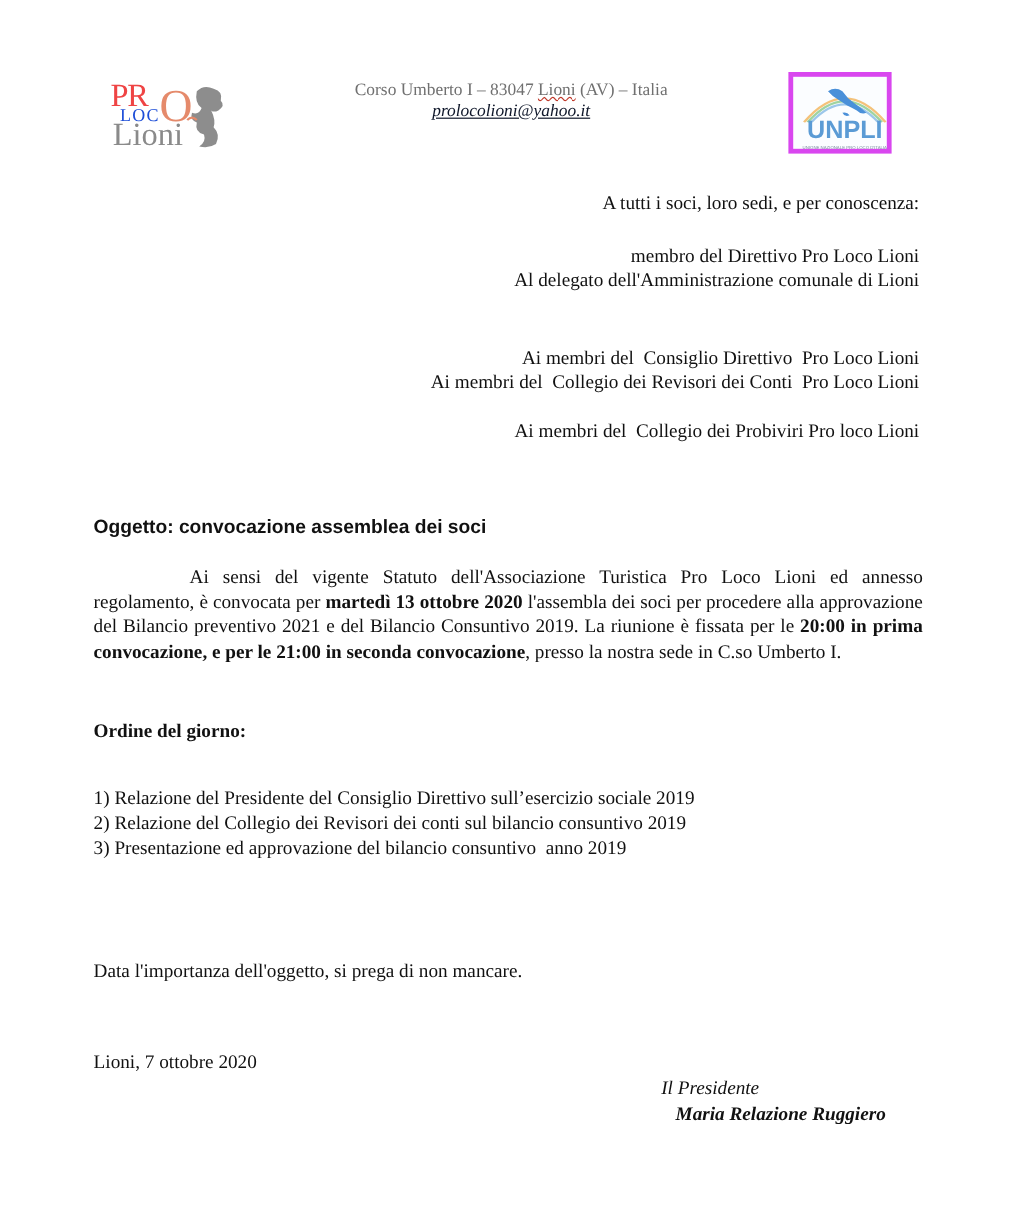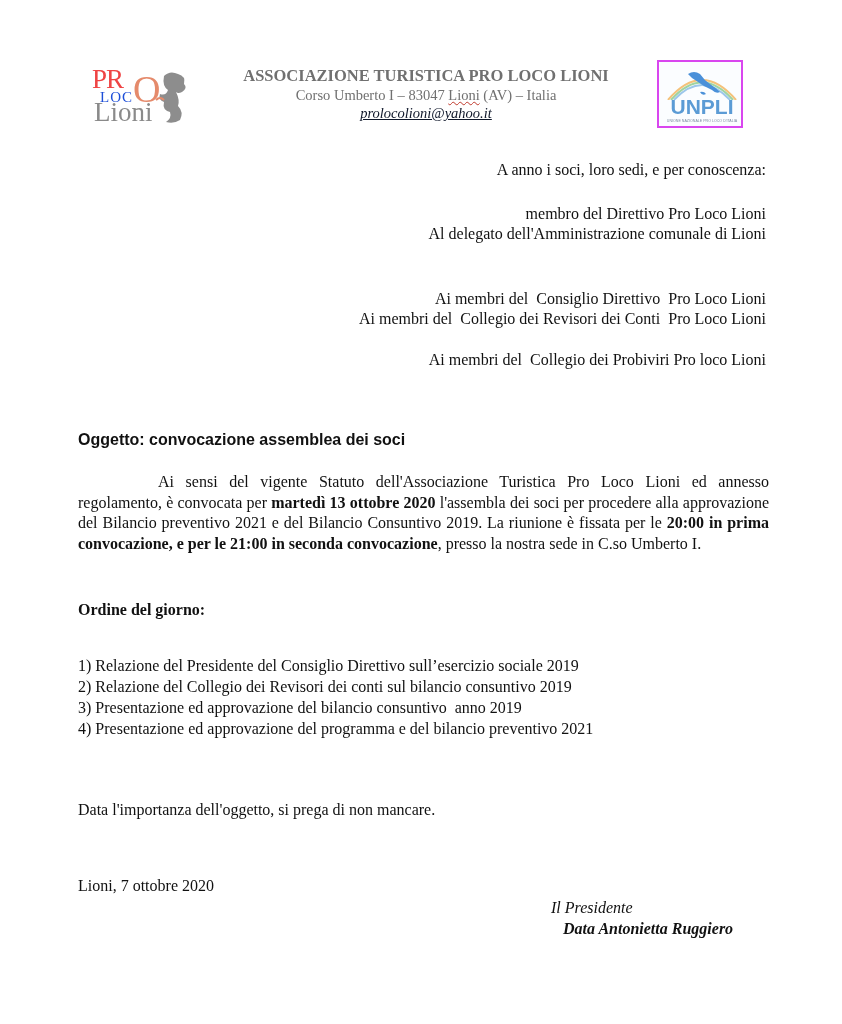--- a/index.html
+++ b/index.html
@@ -16,21 +16,21 @@
   #logo-left svg { position: absolute; left: 62px; top: 4px; }
 
   
   #org-header { left: 200px; top: 66px; width: 452px; text-align: center; color: #707070; }
   #org-name { font-weight: bold; font-size: 16.5px; line-height: 20px; }
   #org-address { font-size: 14.5px; line-height: 18px; }
   #org-address .spell { text-decoration: underline wavy #c0392b; text-decoration-thickness: 1px; }
   #org-email { font-size: 14.5px; line-height: 19px; font-style: italic; color: #0f172a; text-decoration: underline; }
 
   
-  #logo-right { left: 657px; top: 60px; width: 86px; height: 68px; border: 2px solid #d946ef; background: #fbfdff; box-sizing: border-box; }
+  #logo-right { left: 657px; top: 60px; width: 86px; height: 68px; border: 4px solid #d946ef; background: #fbfdff; box-sizing: border-box; }
   #logo-right .unpli { position: absolute; left: 4px; top: 34px; width: 78px; text-align: center; font-family: "Liberation Sans", "DejaVu Sans", sans-serif; font-weight: bold; font-size: 21px; color: #5b9bd5; letter-spacing: 0px; line-height: 22px; }
   #logo-right .sub { position: absolute; left: 4px; top: 57px; width: 78px; text-align: center; font-family: "Liberation Sans", "DejaVu Sans", sans-serif; font-size: 3.6px; color: #7a8aa0; line-height: 5px; }
   #logo-right svg { position: absolute; left: 5px; top: 4px; }
 
   
   .recip { right: 76px; text-align: right; font-size: 16px; line-height: 20px; }
   #recip-0 { top: 160px; }
   #recip-1 { top: 204px; }
   #recip-2 { top: 265px; }
   #recip-3 { top: 309px; }
@@ -60,39 +60,38 @@
   <span class="bigo">O</span>
   <span class="loc">LOC</span>
   <span class="lioni">Lioni</span>
   <svg width="36" height="56" viewBox="0 0 36 56">
     <path d="M10 6 Q16 0 24 4 Q32 6 30 14 Q34 18 28 22 Q24 24 22 22 Q26 30 24 36 Q30 42 26 50 Q20 54 12 52 Q18 48 16 42 Q8 40 10 32 Q4 30 6 24 Q12 26 14 20 Q8 16 10 6 Z" fill="#8d8d8d"></path>
     <path d="M2 30 Q6 26 10 30" stroke="#e58a6b" stroke-width="2" fill="none"></path>
   </svg>
 </div>
 
 <div id="org-header" class="abs">
-  <div id="org-name">ASSOCIAZIONE TURISTICA PRO LOCO LIONI</div>
   <div id="org-address"><span>Corso Umberto I – 83047 </span><span class="spell">Lioni</span><span> (AV) – Italia</span></div>
   <div><span id="org-email">prolocolioni@yahoo.it</span></div>
 </div>
 
 <div id="logo-right" class="abs">
   <svg width="76" height="34" viewBox="0 0 76 34">
     <path d="M4 34 Q38 -6 72 34" stroke="#f4c27a" stroke-width="2" fill="none"></path>
     <path d="M7 34 Q38 -1 69 34" stroke="#9fd3a0" stroke-width="2" fill="none"></path>
     <path d="M10 34 Q38 4 66 34" stroke="#9cc7ea" stroke-width="2" fill="none"></path>
     <path d="M24 8 Q30 4 36 8 Q40 14 46 18 Q52 22 56 26 Q52 28 48 24 Q44 22 40 20 Q34 16 28 12 Z" fill="#4a90d9"></path>
     <path d="M36 26 Q40 25 42 28 Q38 30 36 26 Z" fill="#4a90d9"></path>
   </svg>
   <div class="unpli">UNPLI</div>
   <div class="sub">UNIONE NAZIONALE PRO LOCO D'ITALIA</div>
 </div>
 
 <div id="recip-0" class="abs recip">
-  <div>A anno i soci, loro sedi, e per conoscenza:</div>
+  <div>A tutti i soci, loro sedi, e per conoscenza:</div>
 </div>
 <div id="recip-1" class="abs recip">
   <div>membro del Direttivo Pro Loco Lioni</div>
   <div>Al delegato dell'Amministrazione comunale di Lioni</div>
 </div>
 <div id="recip-2" class="abs recip">
   <div style="white-space: pre; margin-top: 24px;">Ai membri del  Consiglio Direttivo  Pro Loco Lioni</div>
 </div>
 <div id="recip-3" class="abs recip">
   <div style="white-space: pre;">Ai membri del  Collegio dei Revisori dei Conti  Pro Loco Lioni</div>
@@ -103,19 +102,18 @@
 
 <div id="subject" class="abs">Oggetto: convocazione assemblea dei soci</div>
 
 <div id="body-para" class="abs"><span>Ai sensi del vigente Statuto dell'Associazione Turistica Pro Loco Lioni ed annesso regolamento, è convocata per </span><b>martedì 13 ottobre 2020</b><span> l'assembla dei soci per procedere alla approvazione del Bilancio preventivo 2021 e del Bilancio Consuntivo 2019. La riunione è fissata per le </span><b>20:00 in prima convocazione, e per le 21:00 in seconda convocazione</b><span>, presso la nostra sede in C.so Umberto I.</span></div>
 
 <div id="agenda-title" class="abs">Ordine del giorno:</div>
 <ul id="agenda-list" class="abs">
   <li>1) Relazione del Presidente del Consiglio Direttivo sull’esercizio sociale 2019</li>
   <li>2) Relazione del Collegio dei Revisori dei conti sul bilancio consuntivo 2019</li>
   <li style="white-space: pre;">3) Presentazione ed approvazione del bilancio consuntivo  anno 2019</li>
-  <li>4) Presentazione ed approvazione del programma e del bilancio preventivo 2021</li>
 </ul>
 
 <div id="closing" class="abs">Data l'importanza dell'oggetto, si prega di non mancare.</div>
 <div id="place-date" class="abs">Lioni, 7 ottobre 2020</div>
 <div id="sig-role" class="abs">Il Presidente</div>
-<div id="sig-name" class="abs">Data Antonietta Ruggiero</div>
+<div id="sig-name" class="abs">Maria Relazione Ruggiero</div>
 
 </body></html>

